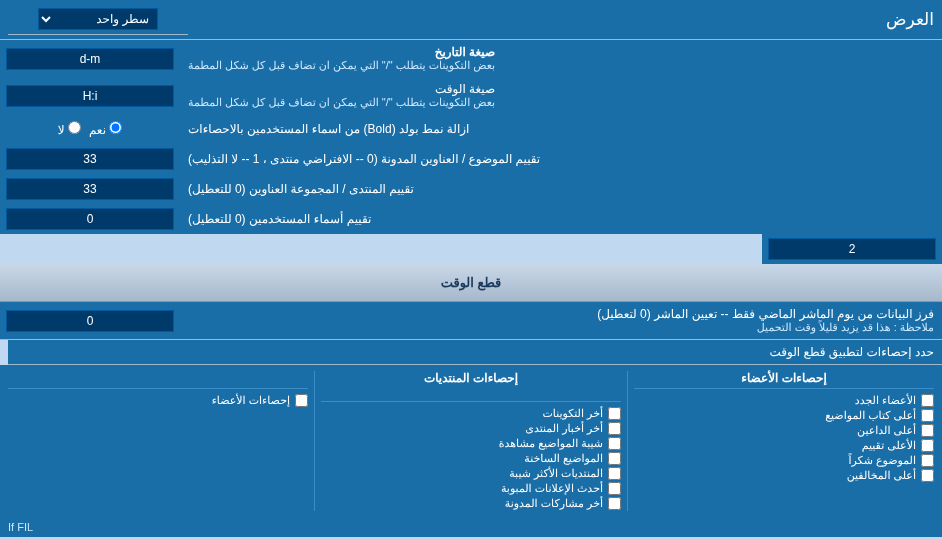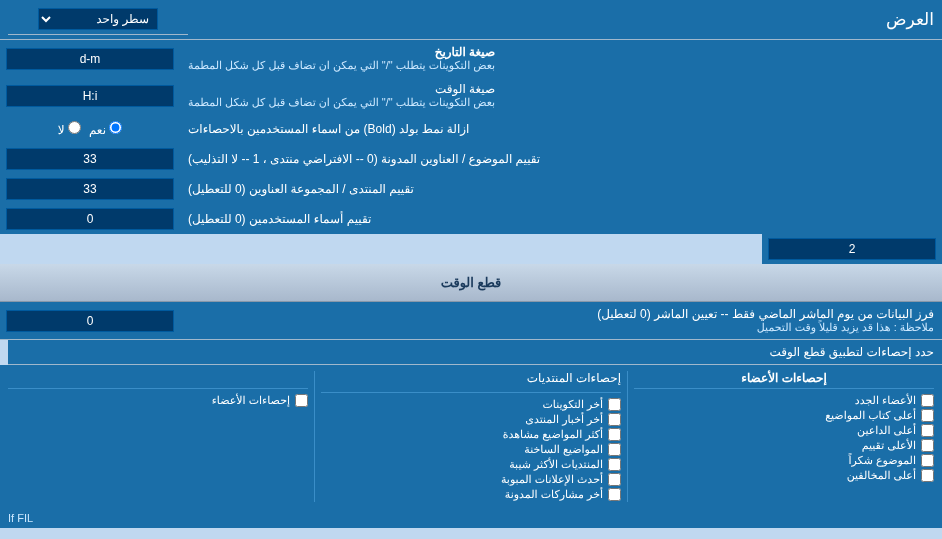--- a/index.html
+++ b/index.html
@@ -250,32 +250,32 @@
       </div>
       <div class="checkbox-item">
         <input type="checkbox" style="">
         <span>أعلى المخالفين</span>
       </div>
     </div>
 
     <div class="col-divider"></div>
 
     <div style="flex:1; display:flex; flex-direction:column;">
-      <div style="color:#fff; font-weight:normal; font-size:12px; text-align:right; border-bottom:1px solid #3a8ec8; padding-bottom:7px; margin-bottom:4px;">إحصاءات المنتديات</div>
+      <div style="color:#fff; font-weight:bold; font-size:12px; text-align:center; border-bottom:1px solid #3a8ec8; padding-bottom:16px; margin-bottom:4px;">إحصاءات المنتديات</div>
       <div class="checkbox-item">
         <input type="checkbox" style="">
         <span>أخر التكوينات</span>
       </div>
       <div class="checkbox-item">
         <input type="checkbox" style="">
         <span>أخر أخبار المنتدى</span>
       </div>
       <div class="checkbox-item">
         <input type="checkbox" style="">
-        <span>أكثر المواضيع مشاهدة</span>
+        <span>شيبة المواضيع مشاهدة</span>
       </div>
       <div class="checkbox-item">
         <input type="checkbox" style="">
         <span>المواضيع الساخنة</span>
       </div>
       <div class="checkbox-item">
         <input type="checkbox" style="">
         <span>المنتديات الأكثر شيبة</span>
       </div>
       <div class="checkbox-item">

